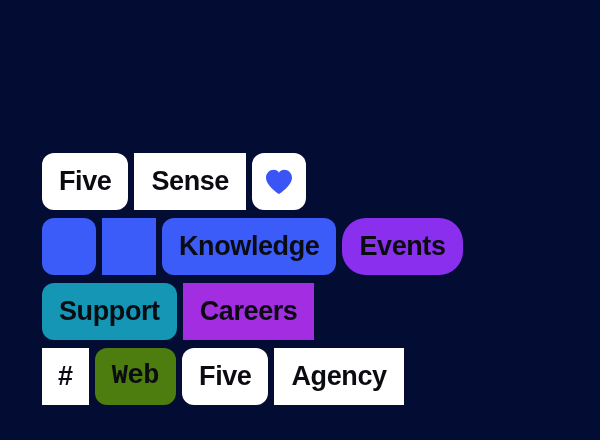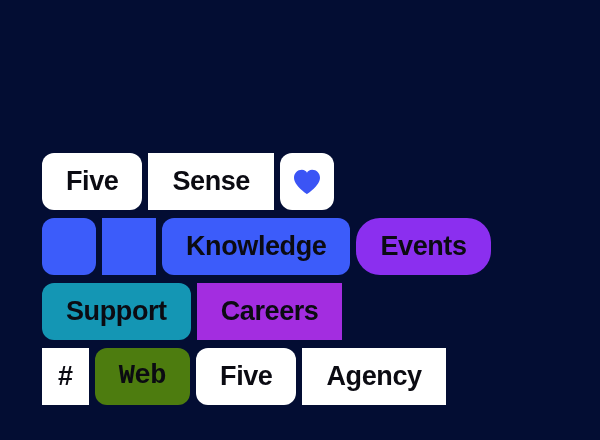--- a/index.html
+++ b/index.html
@@ -32,21 +32,21 @@
     flex-direction: row;
     align-items: center;
     gap: 6px;
   }
   .tag {
     height: 57px;
     box-sizing: border-box;
     display: flex;
     align-items: center;
     justify-content: center;
-    padding: 0 24px;
+    padding: 0 17px;
     font-size: 27px;
     font-weight: 700;
     letter-spacing: -0.4px;
     line-height: 1;
     color: #0b0b12;
     white-space: nowrap;
     user-select: none;
   }
   .tag.round { border-radius: 12px; }
   .tag.square { border-radius: 0px; }

